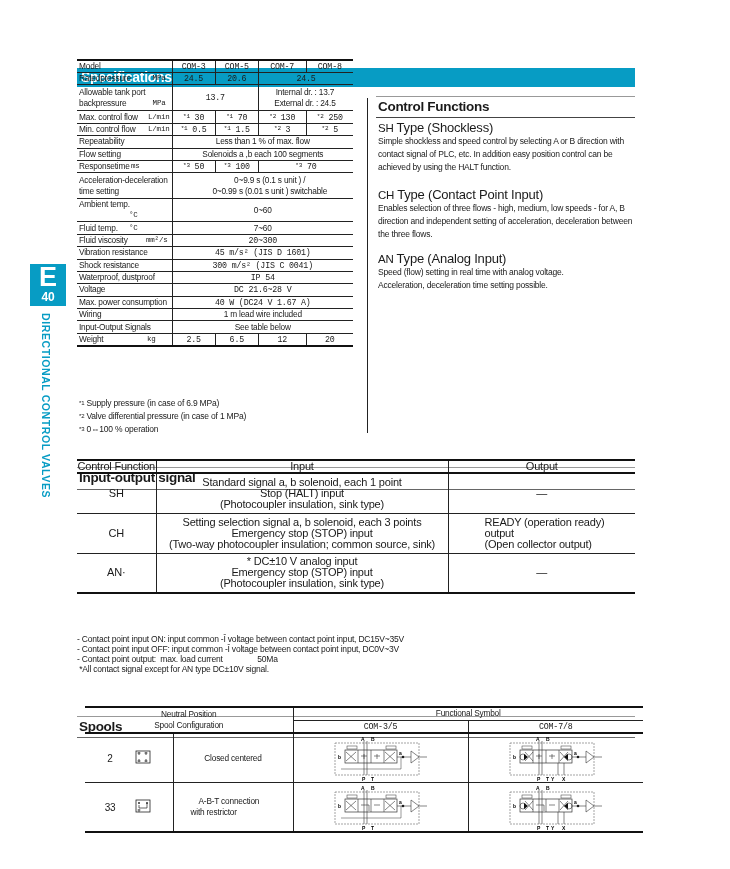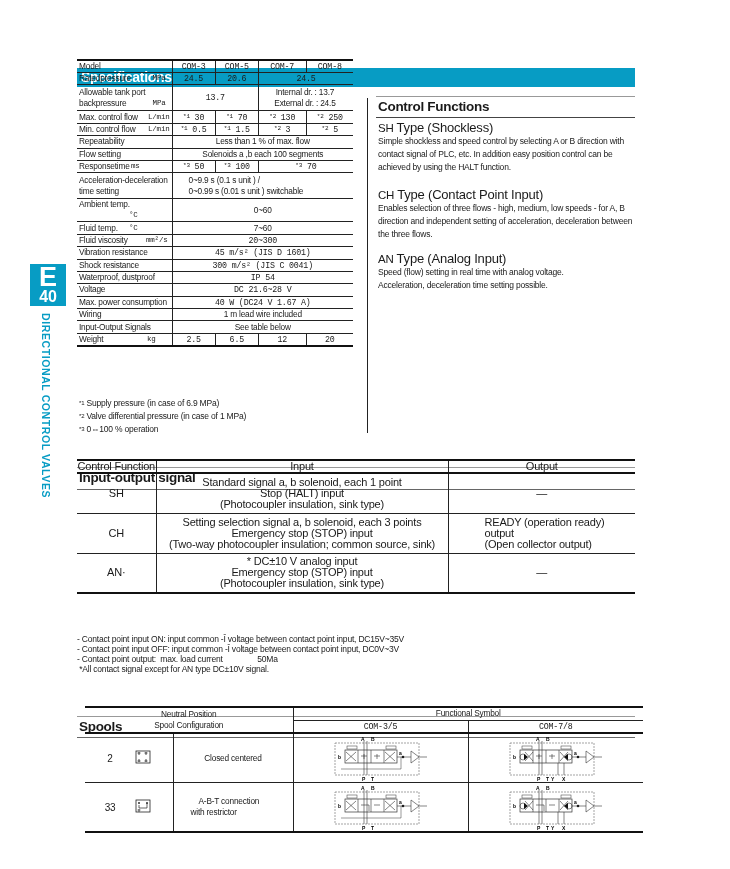--- a/index.html
+++ b/index.html
@@ -8,21 +8,21 @@
 
   .abs { position: absolute; margin-top: 38px; }
 
   
   .spec-bar { left: 77px; top: 30px; width: 558px; height: 19px; background: #079cc4; }
   .spec-bar span { position: absolute; left: 4px; top: 1px; color: #fff; font-weight: bold; font-size: 14px; letter-spacing: -0.3px; }
 
   
   .side-tab { left: 30px; top: 226px; width: 36px; height: 42px; background: #079cc4; color: #fff; text-align: center; font-weight: bold; }
   .side-tab .big { display:block; font-size: 27px; line-height: 26px; margin-top: 0px; }
-  .side-tab .num { display:block; font-size: 16px; line-height: 14px; }
+  .side-tab .num { display:block; font-size: 12px; line-height: 14px; }
   .side-text { left: 30px; top: 275px; width: 36px; height: 200px; }
   .side-text span { position: absolute; left: 10px; top: 0; writing-mode: vertical-rl; color: #079cc4; font-weight: bold; font-size: 10.5px; letter-spacing: 0.6px; white-space: nowrap; }
 
   
   table { border-collapse: collapse; }
   .spec { position: absolute; left: 77px; top: 59px; width: 276px; }
   .spec td { border: 1px solid #222; height: 12.4px; padding: 0 2px; line-height: 11px; font-size: 8.3px; vertical-align: middle; white-space: nowrap; }
   .spec tr.top td { border-top: 2px solid #111; }
   .spec tr.bot td { border-bottom: 2.5px solid #111; }
   .spec td.c { text-align: center; }
@@ -139,21 +139,21 @@
     <td class="lbl"><span>Responsetime</span><span class="unit" style="margin-right:30px">ms</span></td>
     <td class="c mono"><span class="sup">*3</span> <span>50</span></td>
     <td class="c mono"><span class="sup">*3</span> <span>100</span></td>
     <td class="c mono last" colspan="2"><span class="sup">*3</span> <span>70</span></td>
   </tr>
   <tr>
     <td class="lbl" style="height:26px;">
           <div>Acceleration-deceleration</div>
           <div>time setting</div>
         </td>
-    <td class="c last" colspan="4" style="text-align:left;padding-left:16px;">
+    <td class="c last" colspan="4" style="text-align:center;padding-left:16px;">
           <div>0~9.9  s (0.1 s  unit ) /</div>
           <div>0~0.99 s (0.01 s  unit ) switchable</div>
         </td>
   </tr>
   <tr>
     <td class="lbl"><span>Ambient temp.</span><span class="unit" style="margin-right:32px">°C</span></td>
     <td class="c last" colspan="4">0~60</td>
   </tr>
   <tr>
     <td class="lbl"><span>Fluid temp.</span><span class="unit" style="margin-right:32px">°C</span></td>

